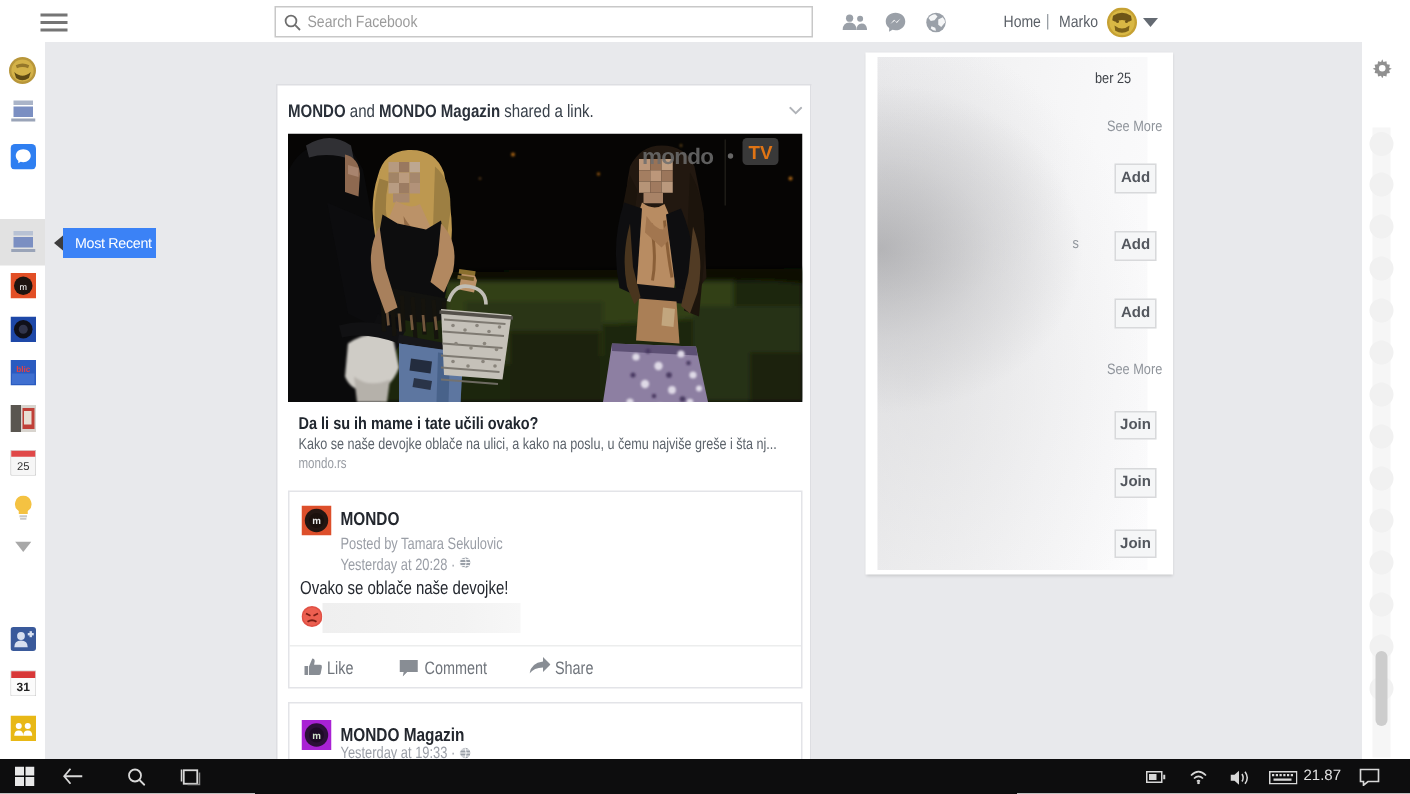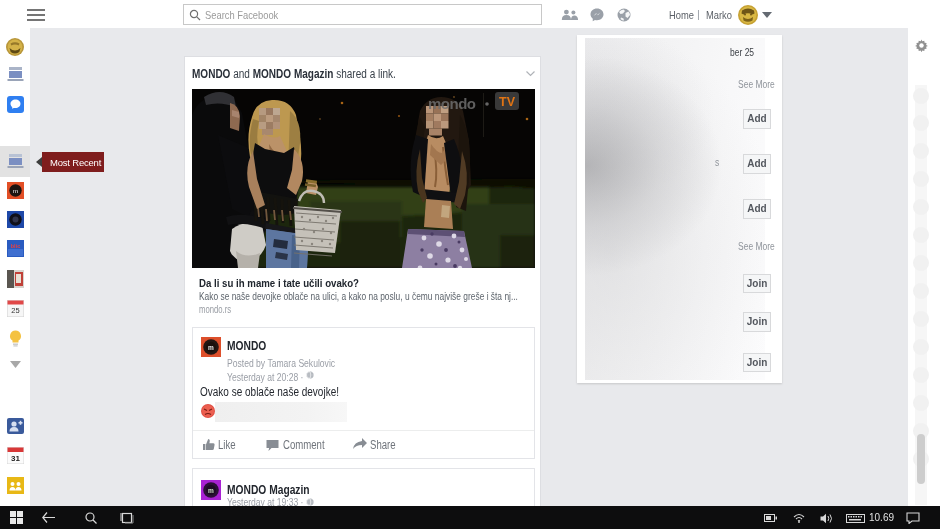--- a/index.html
+++ b/index.html
@@ -10,21 +10,21 @@
 #graybg { left:30px; top:28px; width:878px; height:478px; background:#e8e9ec; }
 
 #topbar { left:0; top:0; width:940px; height:28px; background:#fff; }
 .hline { position:absolute; left:27px; width:18px; height:1.6px; background:#757575; }
 #search { left:183px; top:4px; width:359px; height:21px; background:#fff; border:1px solid #c8c8c8; }
 #searchtxt { left:205px; top:9px; font-size:11px; color:#9b9b9b; transform-origin:0 0; transform:scaleX(0.85); }
 
 #sidebar { left:0; top:28px; width:30px; height:478px; background:#fff; }
 #selbg { left:0px; top:146px; width:30px; height:31px; background:#e2e2e2; }
 
-#tooltip { left:42px; top:152px; width:62px; height:20px; background:#7f1d1d; }
+#tooltip { left:42px; top:152px; width:62px; height:20px; background:#3b82f6; }
 #tooltip span { position:absolute; left:8px; top:4.5px; color:#fff; font-size:9.5px; white-space:nowrap; letter-spacing:-0.2px; }
 #tooltiparrow { left:36px; top:157px; width:0; height:0; border-top:5px solid transparent; border-bottom:5px solid transparent; border-right:6px solid #3d3d3d; }
 
 .card { position:absolute; background:#fff; }
 #card-see6 { left:184px; top:28px; width:357px; height:16px; border-bottom:1px solid #dcdee2; border-left:1px solid #e3e4e8; border-right:1px solid #e3e4e8; }
 #see6txt { left:-4px; top:-2px; width:357px; text-align:center; font-size:10.5px; color:#6f747a; letter-spacing:-0.3px; }
 #card-post { left:184px; top:56px; width:357px; height:450px; border:1px solid #dddee2; border-bottom:none; }
 #postheader { left:192px; top:67px; font-size:12px; color:#39414a; transform-origin:0 0; transform:scaleX(0.835); white-space:nowrap; }
 #postheader b { color:#2a3039; }
 #photo { left:192px; top:89px; width:343px; height:179px; }
@@ -480,17 +480,17 @@
       <g fill="#d8d8d8">
         <rect x="2" y="2" width="1.5" height="1.5"></rect>
         <rect x="4.5" y="2" width="1.5" height="1.5"></rect>
         <rect x="7" y="2" width="1.5" height="1.5"></rect>
         <rect x="9.5" y="2" width="1.5" height="1.5"></rect>
         <rect x="12" y="2" width="1.5" height="1.5"></rect>
         <rect x="14.5" y="2" width="1.5" height="1.5"></rect>
         <rect x="3" y="5" width="12" height="1.5"></rect>
       </g>
     </svg>
-  <div class="abs" style="left:869px;top:512px;color:#e0e0e0;font-size:10px;">10.69</div>
+  <div class="abs" style="left:869px;top:512px;color:#e0e0e0;font-size:10px;">21.87</div>
   <svg class="abs" style="left:906px;top:512px" width="14" height="12" viewBox="0 0 14 12">
       <path d="M1 1 h12 v8 h-7 l-3 2.5 0-2.5 h-2 z" fill="none" stroke="#d8d8d8" stroke-width="1.1"></path>
     </svg>
 </div>
 
 </body></html>

